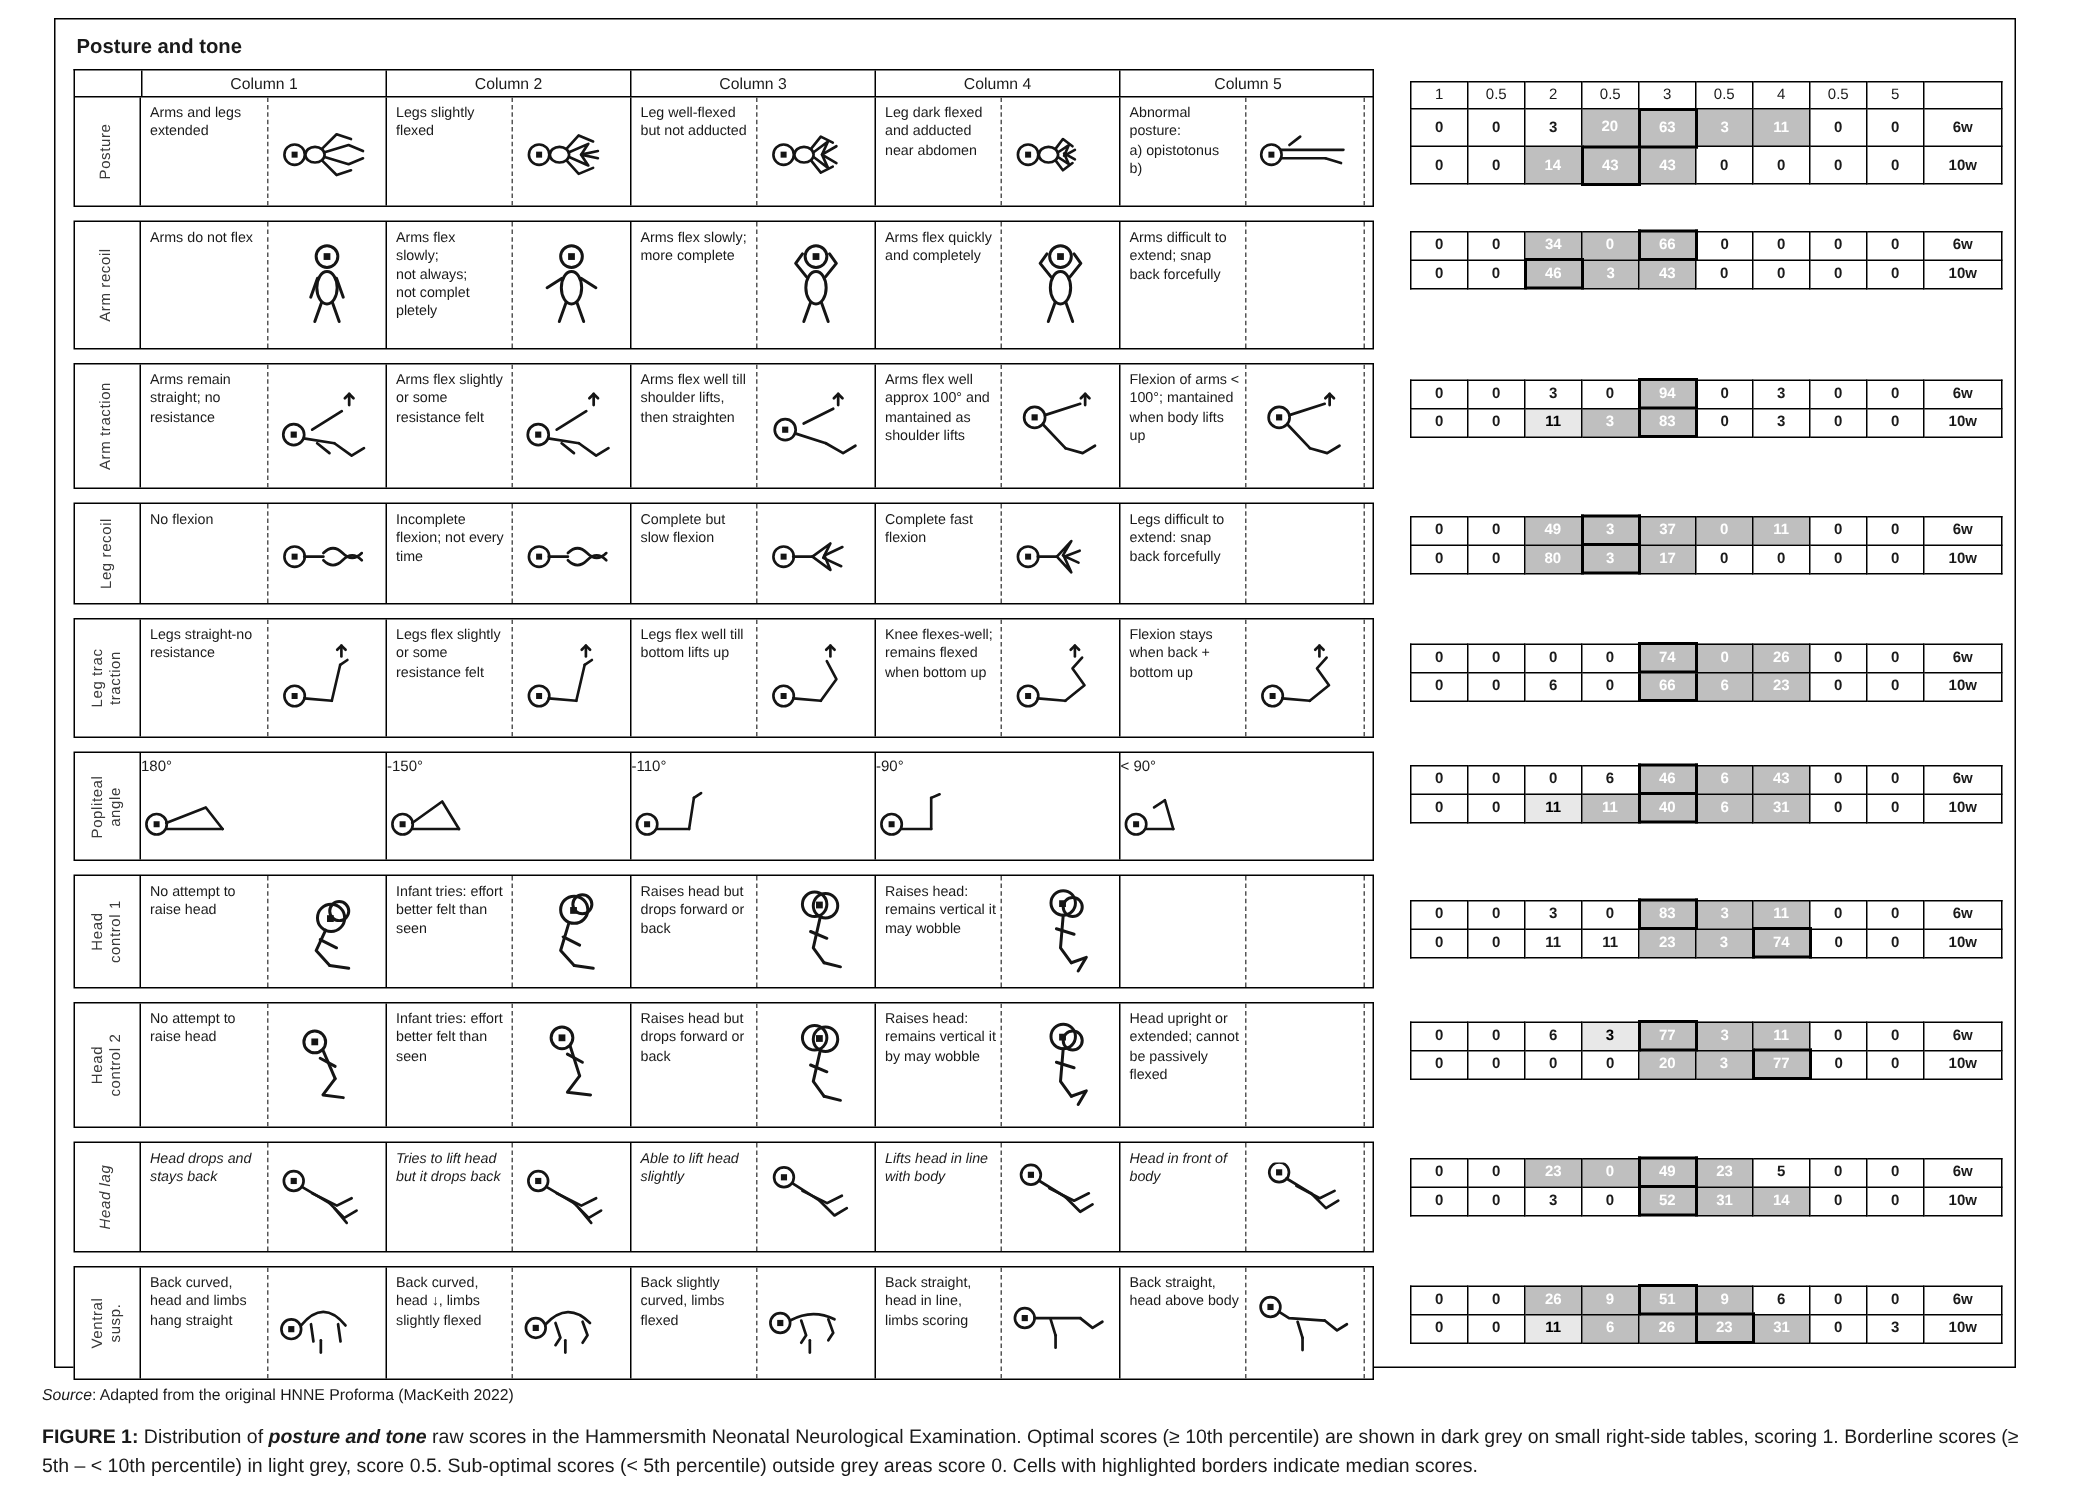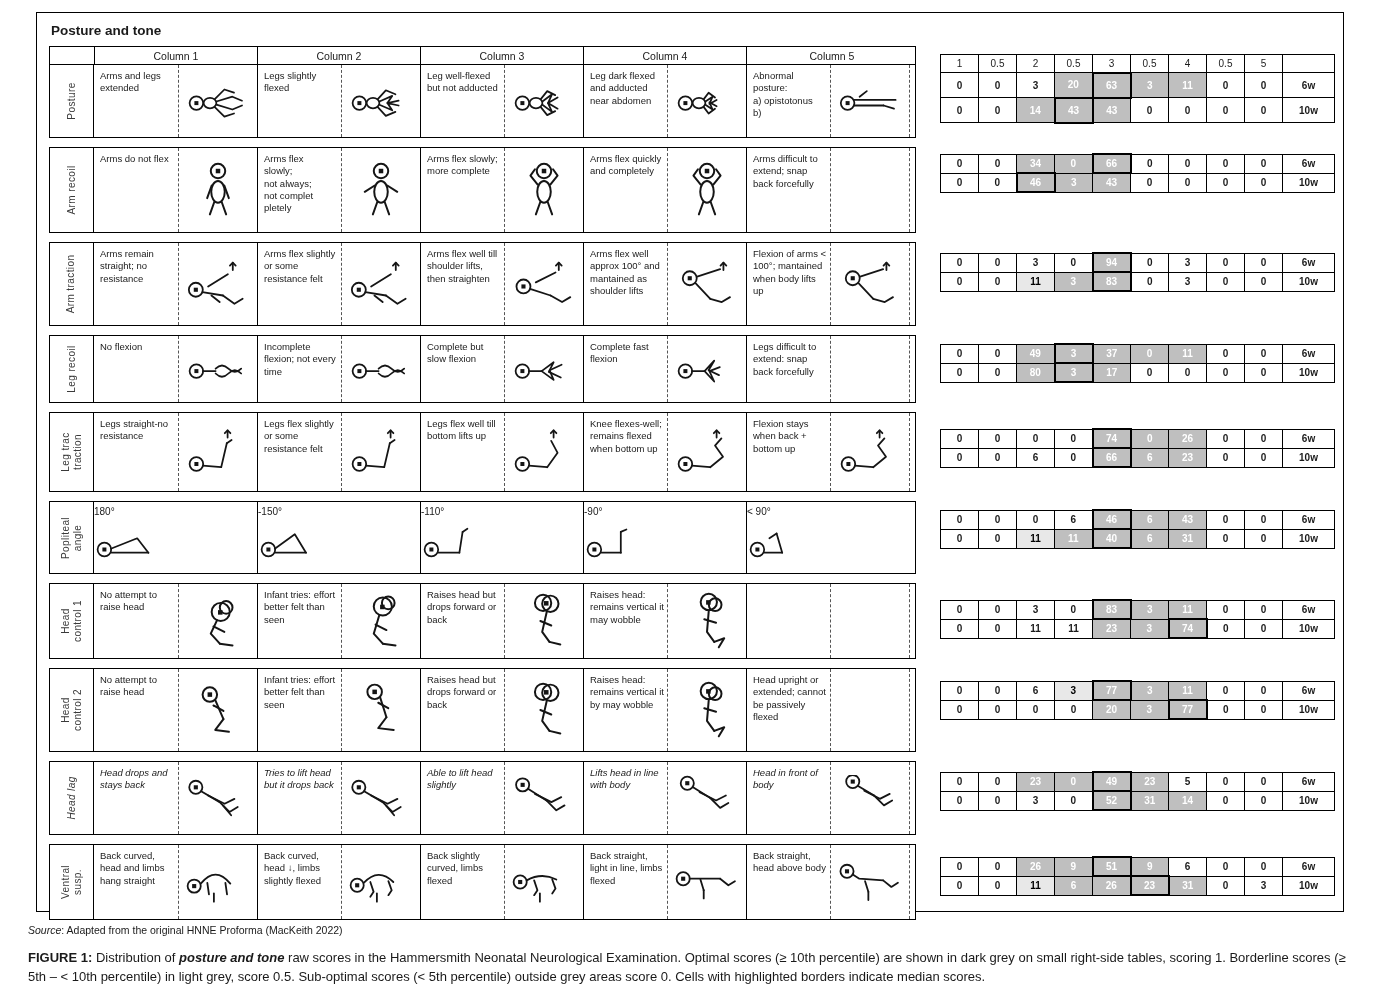--- a/index.html
+++ b/index.html
@@ -1018,21 +1018,21 @@
                 <svg viewBox="0 0 80 56" width="66" height="46" fill="none" stroke="#151515" stroke-width="2.2" stroke-linecap="round" stroke-linejoin="round">
                   <circle cx="11" cy="28" r="8"></circle>
                   <rect x="8.5" y="25.5" width="5" height="5" fill="#151515" stroke="none"></rect>
                   <path d="M19,26 Q37,16 55,25"></path>
                   <path d="M28,26 L32,38 L28,44"></path>
                   <path d="M50,25 L54,36 L50,42"></path>
                   <path d="M35,42 L35,52"></path>
                 </svg>
               </span>
             </div>
-            <div class="desc-cell">Back straight, light in line, limbs flexed</div>
+            <div class="desc-cell">Back straight, head in line, limbs scoring</div>
             <div class="fig-cell">
               <span>
                 <svg viewBox="0 0 80 56" width="66" height="46" fill="none" stroke="#151515" stroke-width="2.2" stroke-linecap="round" stroke-linejoin="round">
                   <circle cx="11" cy="24" r="8"></circle>
                   <rect x="8.5" y="21.5" width="5" height="5" fill="#151515" stroke="none"></rect>
                   <path d="M19,24 L56,24"></path>
                   <path d="M56,24 L66,32 L74,27"></path>
                   <path d="M32,25 L36,38"></path>
                   <path d="M36,48 L36,38"></path>
                 </svg>

